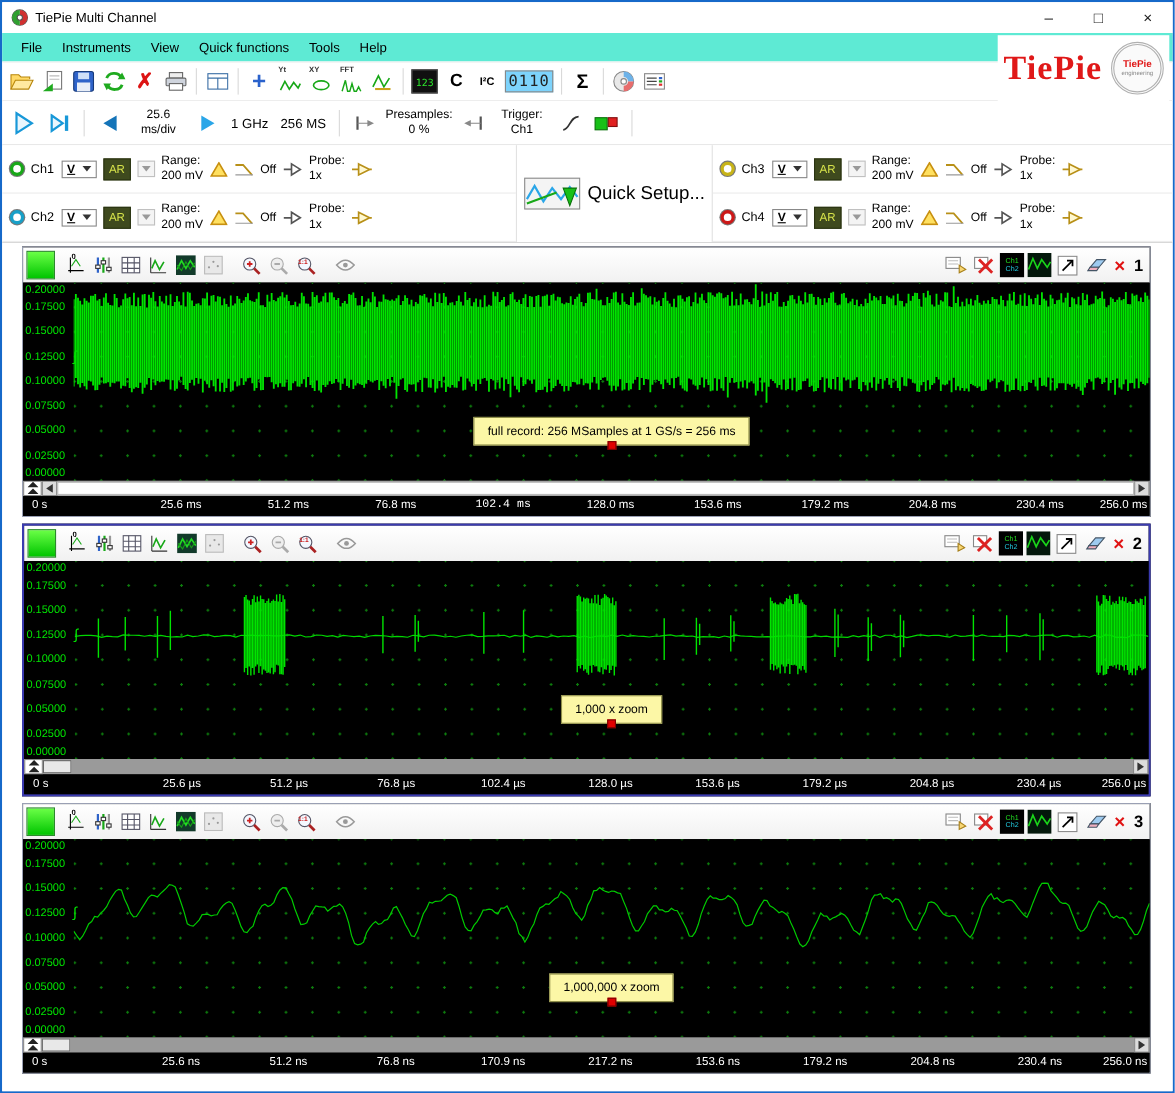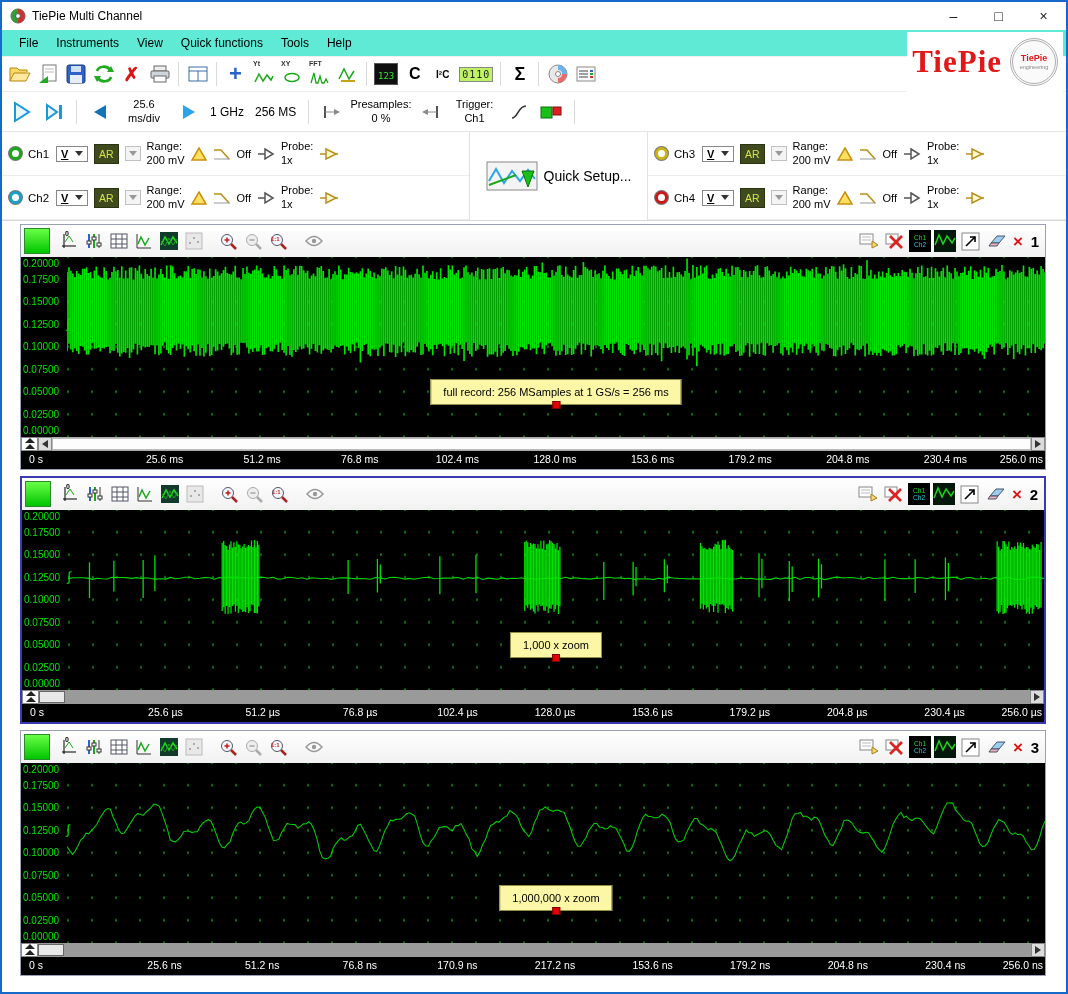--- a/index.html
+++ b/index.html
@@ -20,39 +20,39 @@
 .tb-btn .ic-label{position:absolute;top:0;left:3px;font-size:7px;font-weight:bold;color:#333;line-height:1}
 .tb-btn .under{margin-top:7px}
 .sep{width:1px;height:24px;background:#d9d9d9;margin:0 4px;flex:none}
 .xchar{color:#dd1414;font-size:19px;font-weight:bold;line-height:1}
 .plus{color:#2a62cc;font-size:22px;font-weight:bold;line-height:1}
 .sum{font-size:18px;font-weight:bold;line-height:1}
 .clampc{font-size:16px;font-weight:900;line-height:1}
 .i2c{font-size:10px;font-weight:bold}
 .meter-ic{background:#101010;border:1px solid #555;padding:1px 3px}
 .meter-txt{color:#2ce82c;font-size:9px;font-family:"DejaVu Sans Mono",monospace}
-.digital-ic{border:1px solid #888;padding:1px 2px;font-size:10px;letter-spacing:1px;color:#222;background:#bef264;font-family:"DejaVu Sans Mono",monospace}
+.digital-ic{border:1px solid #888;padding:1px 2px;font-size:14px;letter-spacing:1px;color:#222;background:#7dd3fc;font-family:"DejaVu Sans Mono",monospace}
 
 .brand{position:absolute;top:30px;right:3px;height:60px;display:flex;align-items:center;gap:8px;padding:0 5px;background:#fff;z-index:6}
 .brand-name{color:#e01818;font-size:31px;font-weight:bold;font-family:"Liberation Serif",serif;letter-spacing:1px}
 .badge{width:48px;height:48px;border-radius:50%;border:3px double #b0b0b0;display:flex;flex-direction:column;align-items:center;justify-content:center;background:#fafafa}
 .badge-top{color:#e01818;font-size:9px;font-weight:bold;line-height:1.1}
 .badge-bot{color:#888;font-size:5.5px}
 
 .toolbar2{height:40px;display:flex;align-items:center;gap:5px;padding:0 6px;border-bottom:1px solid #e6e6e6;background:#fff;flex:none}
 .tb-text{font-size:12px;margin:0 3px}
 .two{display:flex;flex-direction:column;font-size:11px;line-height:1.25}
 .two.center{align-items:center;min-width:52px}
 
 .channels{display:flex;border-bottom:1px solid #d8d8d8;background:#fff;flex:none}
 .ch-col{display:flex;flex-direction:column}
 .ch-col.left{width:468px;border-right:1px solid #e2e2e2}
 .ch-col.right{flex:1}
 .quick{width:178px;border-right:1px solid #e2e2e2;display:flex;align-items:center;justify-content:center;gap:6px}
-.qs-label{font-size:14px}
+.qs-label{font-size:17px}
 .chan{height:44px;display:flex;align-items:center;gap:6px;padding:0 7px;border-bottom:1px solid #ececec}
 .led{width:13px;height:13px;border-radius:50%;border:3px solid #18a818;background:#fff;box-shadow:0 0 0 1px #777;flex:none}
 .chname{font-size:11.5px;min-width:22px}
 .combo{border:1px solid #888;background:#fff;padding:1px 4px;display:flex;gap:4px;align-items:center;font-size:11px;min-width:32px;justify-content:space-between}
 .combo-val{text-decoration:underline;font-weight:bold}
 .caret{width:0;height:0;border-left:4px solid transparent;border-right:4px solid transparent;border-top:5px solid #333}
 .caret.gray{border-top-color:#999}
 .ar{background:#3f4a1e;color:#d6e24a;font-size:10.5px;font-weight:normal;padding:3px 4px;border:1px solid #2a3312}
 .drop{border:1px solid #c0c0c0;background:#f4f4f4;padding:4px 3px;display:flex;align-items:center}
 .offtx{font-size:11px}
@@ -640,21 +640,21 @@
             <svg width="8" height="8" viewBox="0 0 8 8">
               <polygon points="1,0 1,8 7,4" fill="#333"></polygon>
             </svg>
           </span>
     </div>
     <div class="xaxis">
           <span class="xtick" style="left: 8px;">0 s</span>
           <span class="xtick" style="left: calc(10% + 41.2px); transform: translateX(-50%);">25.6 ms</span>
           <span class="xtick" style="left: calc(20% + 36.4px); transform: translateX(-50%);">51.2 ms</span>
           <span class="xtick" style="left: calc(30% + 31.6px); transform: translateX(-50%);">76.8 ms</span>
-          <span class="xtick" style="left: calc(40% + 26.8px); transform: translateX(-50%);">102.4 ms</span>
+          <span class="xtick" style="left: calc(40% + 26.8px); transform: translateX(-50%); font-family: Liberation Mono, monospace;">102.4 ms</span>
           <span class="xtick" style="left: calc(50% + 22px); transform: translateX(-50%);">128.0 ms</span>
           <span class="xtick" style="left: calc(60% + 17.2px); transform: translateX(-50%);">153.6 ms</span>
           <span class="xtick" style="left: calc(70% + 12.4px); transform: translateX(-50%);">179.2 ms</span>
           <span class="xtick" style="left: calc(80% + 7.6px); transform: translateX(-50%);">204.8 ms</span>
           <span class="xtick" style="left: calc(90% + 2.8px); transform: translateX(-50%);">230.4 ms</span>
           <span class="xtick" style="right: 2px;">256.0 ms</span>
         </div>
   </section>
       <section class="panel p1 selected">
     <div class="ptb">

